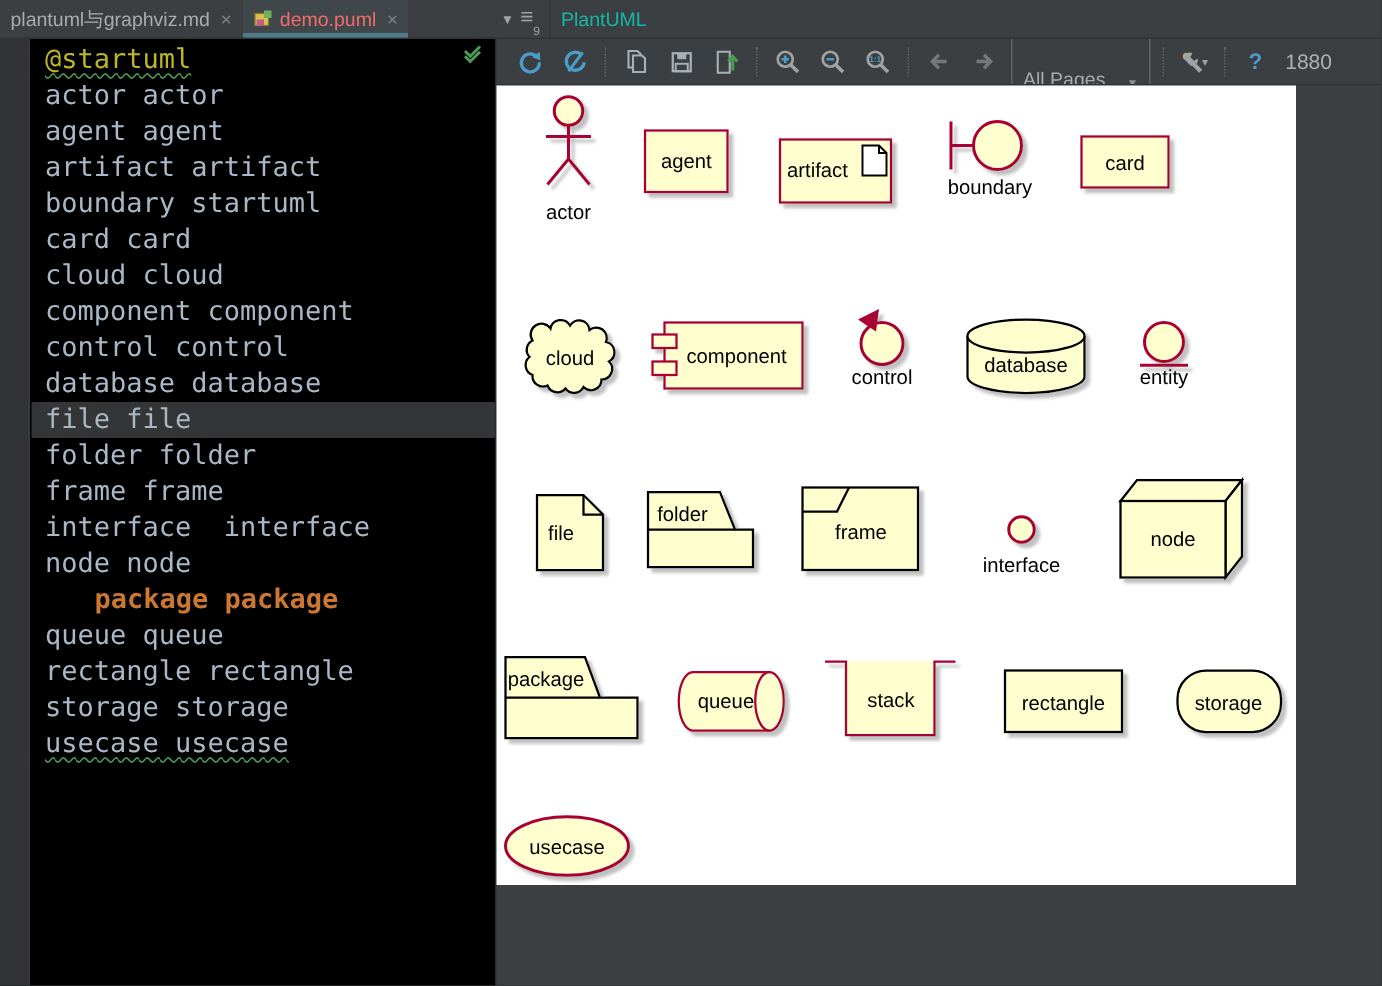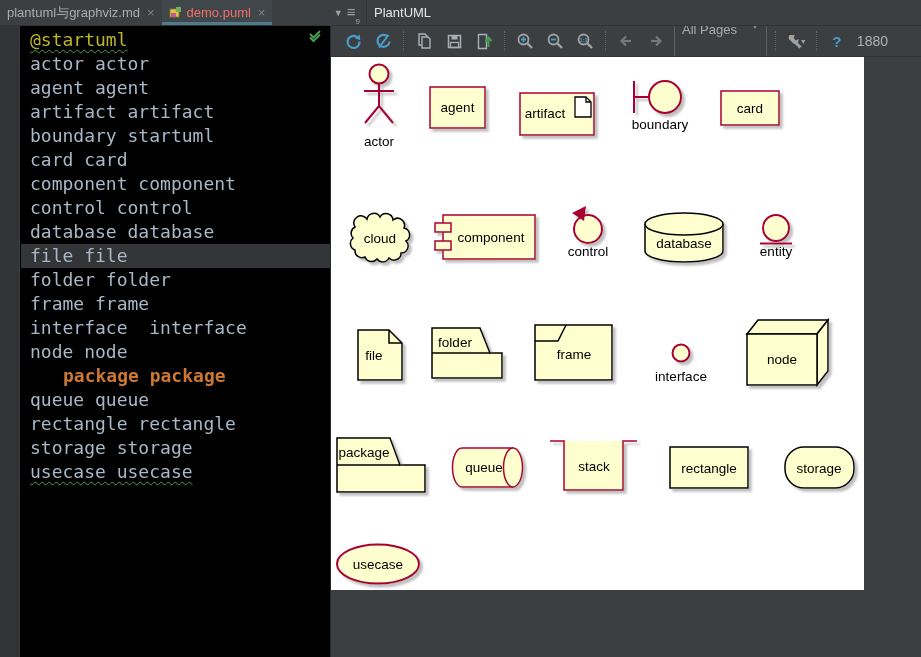--- a/index.html
+++ b/index.html
@@ -11,42 +11,42 @@
   .topbar { height:26px; display:flex; background:#3C3F41; flex:none; }
   .tabstrip { width:366px; display:flex; align-items:stretch; background:#3C3F41; border-bottom:1px solid #313335; }
   .tab { display:flex; align-items:center; gap:5px; padding:4px 7px; font-size:13px; color:#A9ABAD; cursor:default; white-space:nowrap; overflow:hidden; }
   .tab .close { color:#7F8183; font-size:13px; margin-left:2px; }
   .tab.active { background:#40474A; color:#F26D69; box-shadow:inset 0 -3px 0 #4E7A8A; }
   .tab.first { max-width:182px; }
   .tabstrip-icons { display:flex; align-items:center; margin-left:auto; gap:4px; padding-right:6px; color:#9FA2A5; }
   .tabstrip-icons .caret { font-size:9px; }
   .tabstrip-icons .burger { font-size:15px; position:relative; }
   .tabstrip-icons .burger sub { font-size:8px; position:relative; top:3px; left:0px; }
-  .panel-header { flex:1; display:flex; align-items:center; padding-left:7px; font-size:13px; color:#e5e5e5; background:#3C3F41; border-left:1px solid #323537; border-bottom:1px solid #313335; }
+  .panel-header { flex:1; display:flex; align-items:center; padding-left:7px; font-size:13px; color:#14b8a6; background:#3C3F41; border-left:1px solid #323537; border-bottom:1px solid #313335; }
 
   
   .main { flex:1; display:flex; }
 
   
   .editor { width:330px; flex:none; position:relative; background:#000000; }
   .gutter { position:absolute; left:0; top:0; bottom:0; width:20px; background:#313335; border-right:1px solid #3A3D3F; }
   .code { position:absolute; left:21px; right:0; top:2px; font-family:"DejaVu Sans Mono","Liberation Mono",monospace; font-size:18px; color:#A9B7C6; }
   .cl { height:24px; line-height:24px; padding-left:9px; white-space:pre; }
   .dir  { color:#BBB529; }
   .kw   { color:#CC7832; font-weight:bold;padding-left:42px; }
   .wavy { text-decoration:underline wavy #499C54; text-decoration-thickness:1px; text-underline-offset:3px; }
   .current { background:#333537; }
   .inspect { position:absolute; top:1px; right:7px; }
 
   
   .panel { flex:1; display:flex; flex-direction:column; border-left:1px solid #282B2D; background:#3C3F41; }
   .toolbar { height:31px; flex:none; display:flex; align-items:center; gap:6px; padding:0 0 0 10px; background:#3C3F41; border-bottom:1px solid #303234; white-space:nowrap; overflow:hidden; }
   .tbtn { width:24px; height:22px; flex:none; display:flex; align-items:center; justify-content:center; border-radius:3px; }
   .sep { width:0; height:20px; flex:none; border-left:1px dotted #616466; margin:0 2px; }
-  .pages { display:flex; align-items:flex-start; gap:14px; height:40px; padding:0 7px; border:1px solid #5E6163; border-radius:2px; color:#A7ABAE; font-size:13px; }
+  .pages { display:flex; align-items:flex-end; gap:14px; height:40px; padding:0 7px; border:1px solid #5E6163; border-radius:2px; color:#A7ABAE; font-size:13px; }
   .pages .caret { font-size:8px; color:#8A8D8F; }
   .help { color:#4A9CC9; font-weight:bold; font-size:15px; }
   .status-num { color:#AFB1B3; font-size:14px; margin-left:2px; }
   .gear-caret { font-size:8px; color:#9FA2A5; margin-left:-3px; }
 
   .content { flex:1; position:relative; background:#3C3F41; }
   .canvas { position:absolute; left:0; top:0; width:533px; height:533px; background:#FFFFFF; }
   .canvas svg { display:block; }
   .uml-label { font-family:"Liberation Sans",sans-serif; font-size:13.5px; fill:#000; }
 </style>
@@ -90,20 +90,21 @@
           <polyline points="3,10.5 6.5,14 13,7.5" fill="none" stroke="#499C54" stroke-width="2"></polyline>
         </svg>
       </div>
       <div class="code">
         <div class="cl dir wavy">@startuml</div>
         <div class="cl">actor actor</div>
         <div class="cl">agent agent</div>
         <div class="cl">artifact artifact</div>
         <div class="cl">boundary startuml</div>
         <div class="cl">card card</div>
+        <div class="cl">cloud cloud</div>
         <div class="cl">component component</div>
         <div class="cl">control control</div>
         <div class="cl">database database</div>
         <div class="cl current">file file</div>
         <div class="cl">folder folder</div>
         <div class="cl">frame frame</div>
         <div class="cl">interface  interface</div>
         <div class="cl">node node</div>
         <div class="cl kw">package package</div>
         <div class="cl">queue queue</div>

